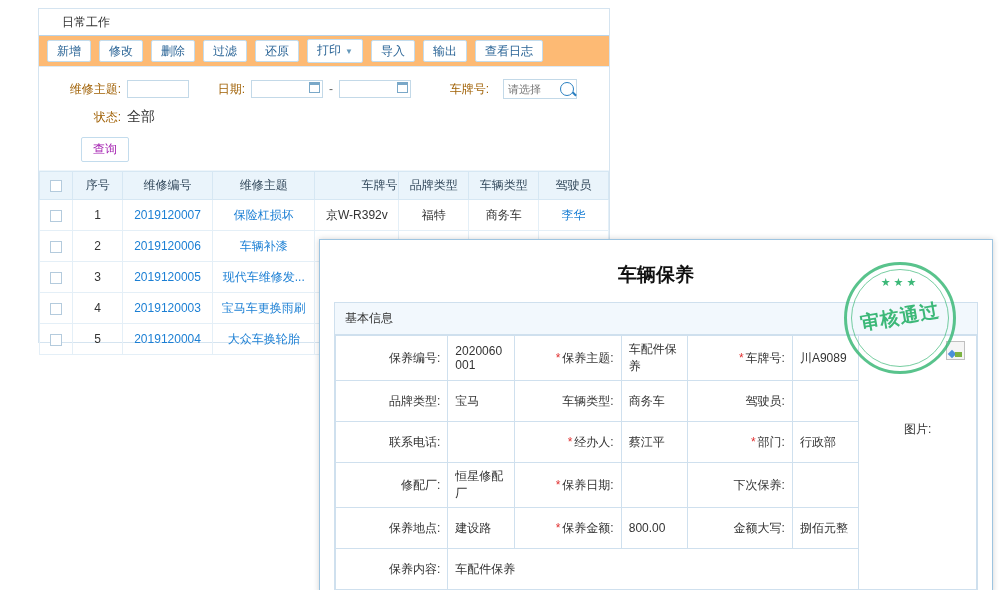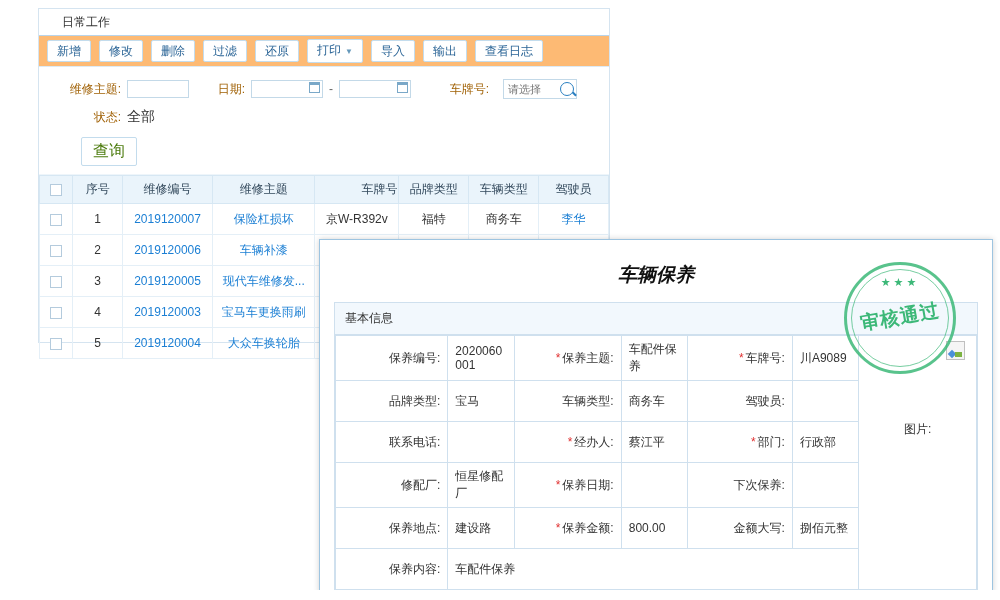--- a/index.html
+++ b/index.html
@@ -154,22 +154,22 @@
     content: "";
     position: absolute;
     width: 5px; height: 1.6px;
     background: #2a7fc1;
     transform: rotate(45deg);
     right: -4px; bottom: 0px;
   }
   .state-val { font-size: 14px; color: #333; }
   .qbtn {
     margin: 6px 0 8px 42px;
-    font-size: 16px;
-    color: #4d7c0f;
+    font-size: 12px;
+    color: #a21caf;
     background: #ffffff;
     border: 1px solid #c3dced;
     border-radius: 2px;
     padding: 3px 11px;
     display: inline-block;
     cursor: pointer;
   }
 
   table.grid {
     width: 100%;
@@ -215,21 +215,20 @@
     box-shadow: 0 0 6px rgba(0,0,0,.18);
     box-sizing: border-box;
     overflow: hidden;
   }
   .detail-title {
     text-align: center;
     font-size: 19px;
     font-weight: bold;
     color: #111;
     padding: 22px 0 14px 0;
-    font-style: italic;
   }
   .section-wrap {
     margin: 0 14px;
     border: 1px solid #cfe0ee;
     border-bottom: none;
   }
   .section-head {
     background: #f2f8fd;
     font-size: 12px;
     color: #333;

